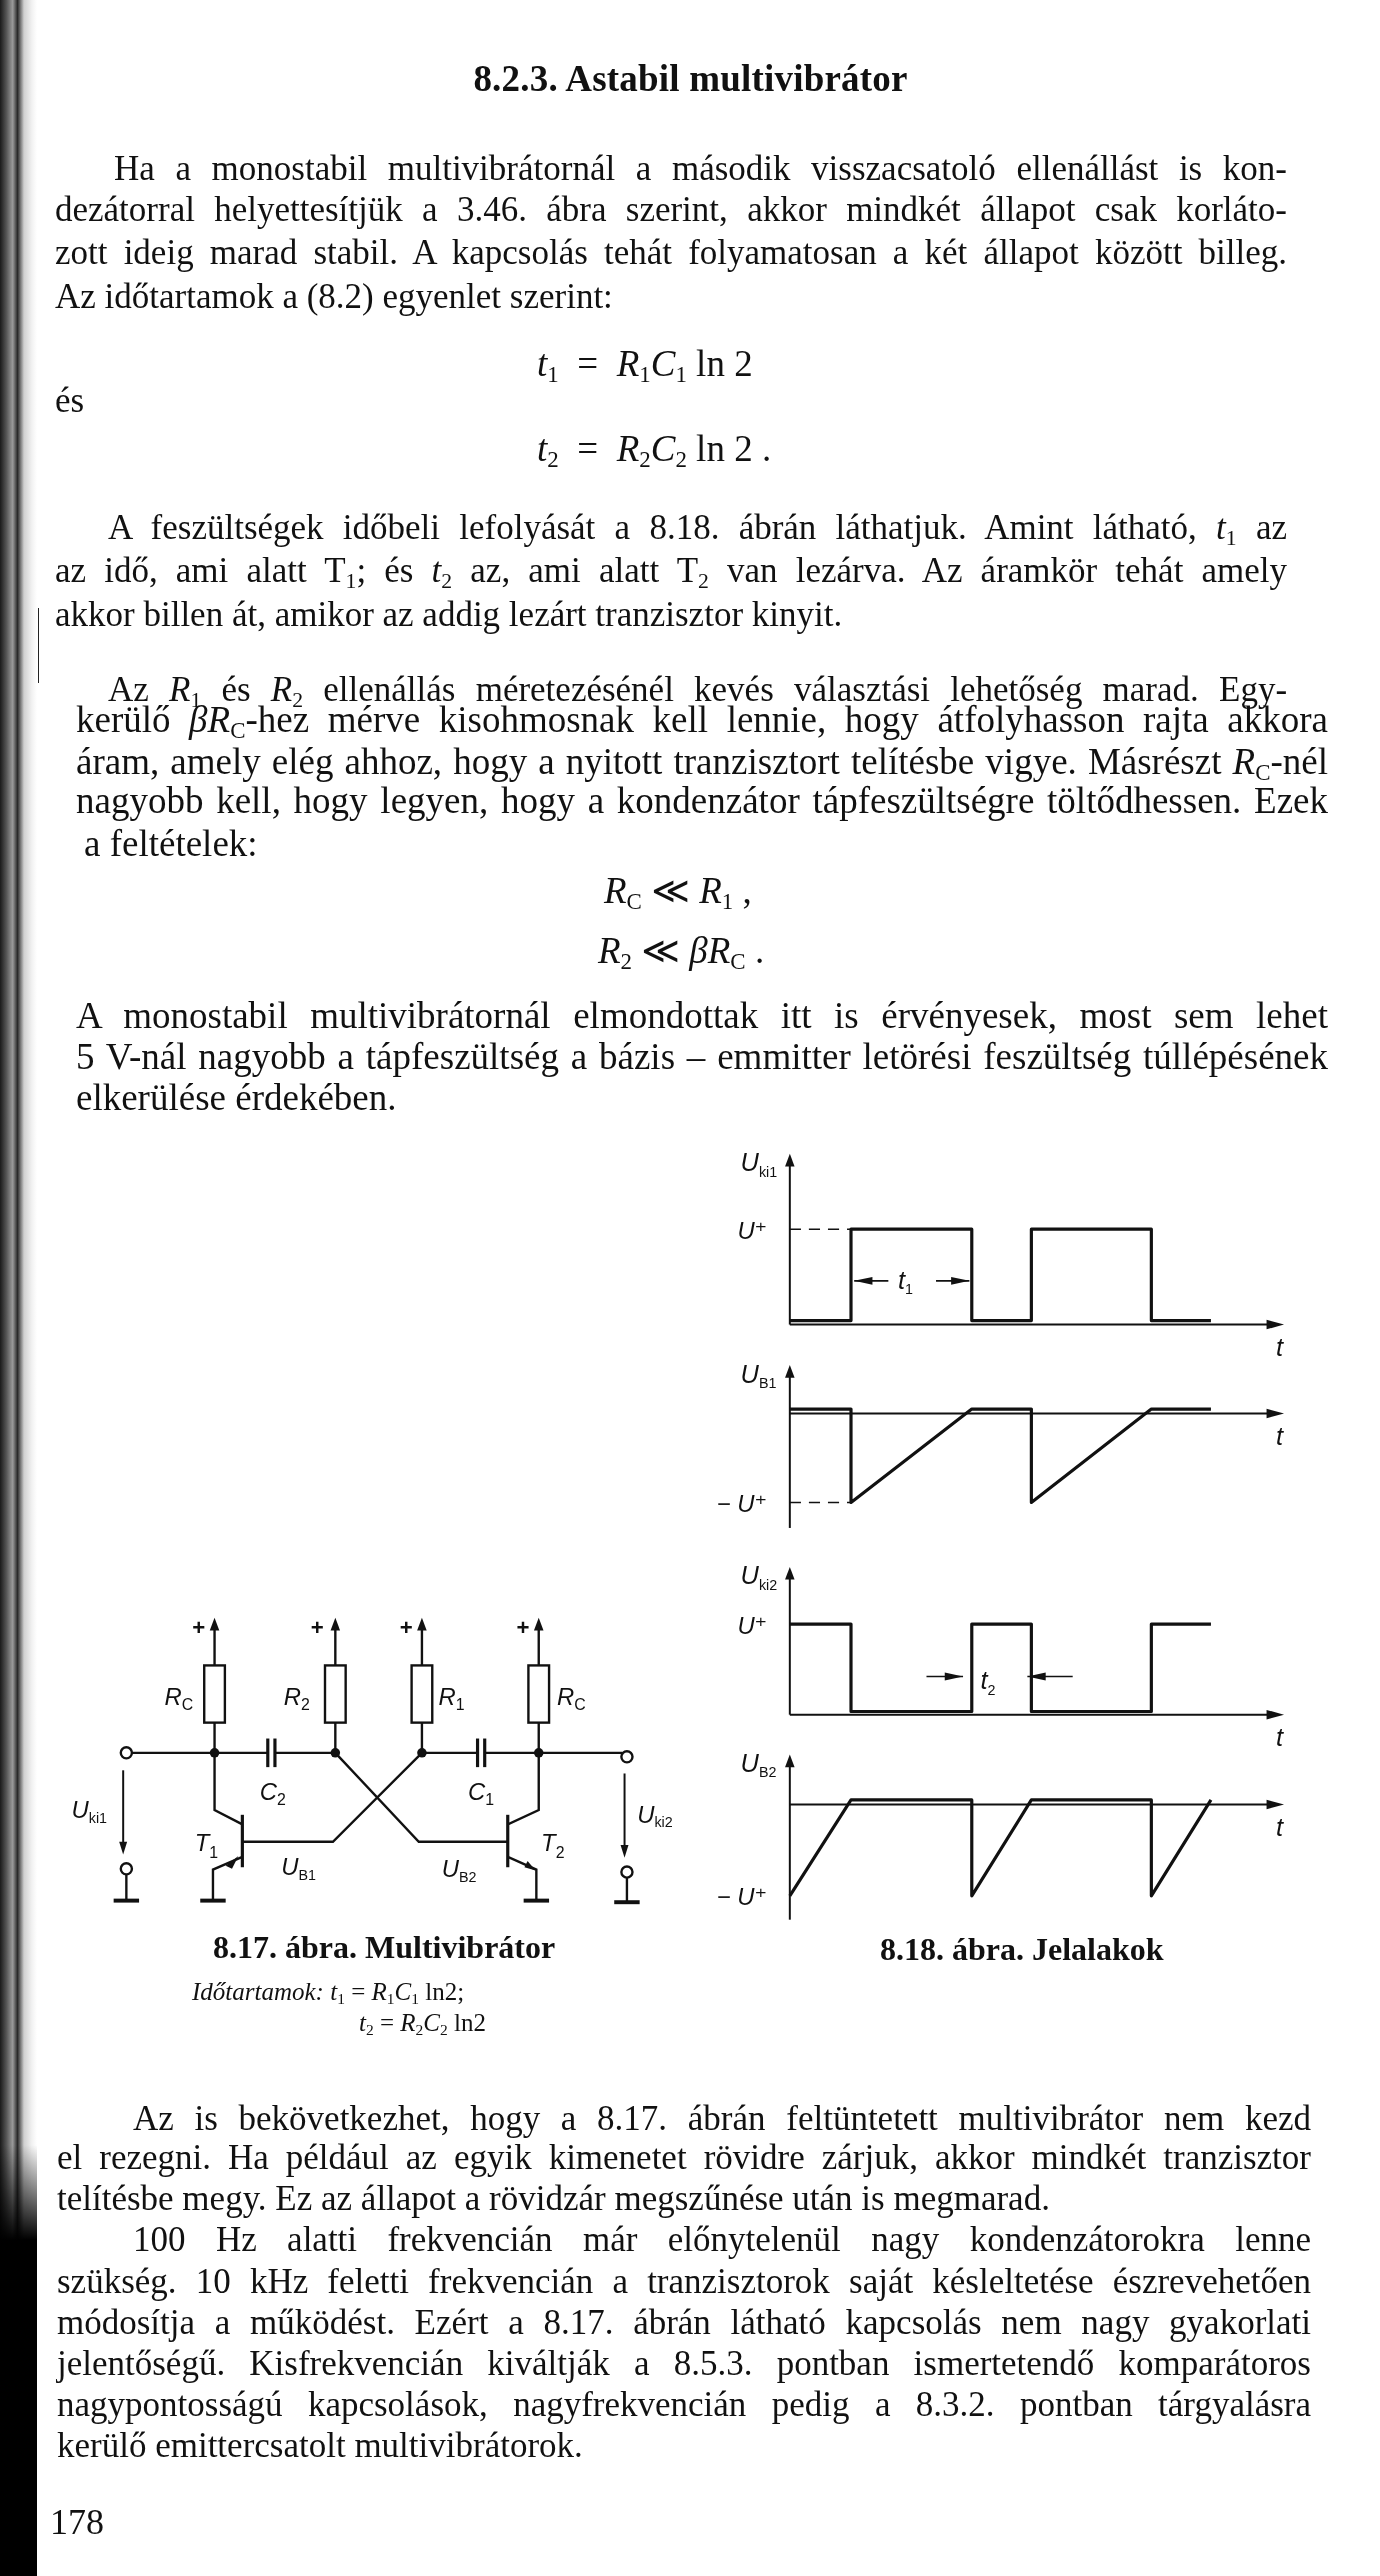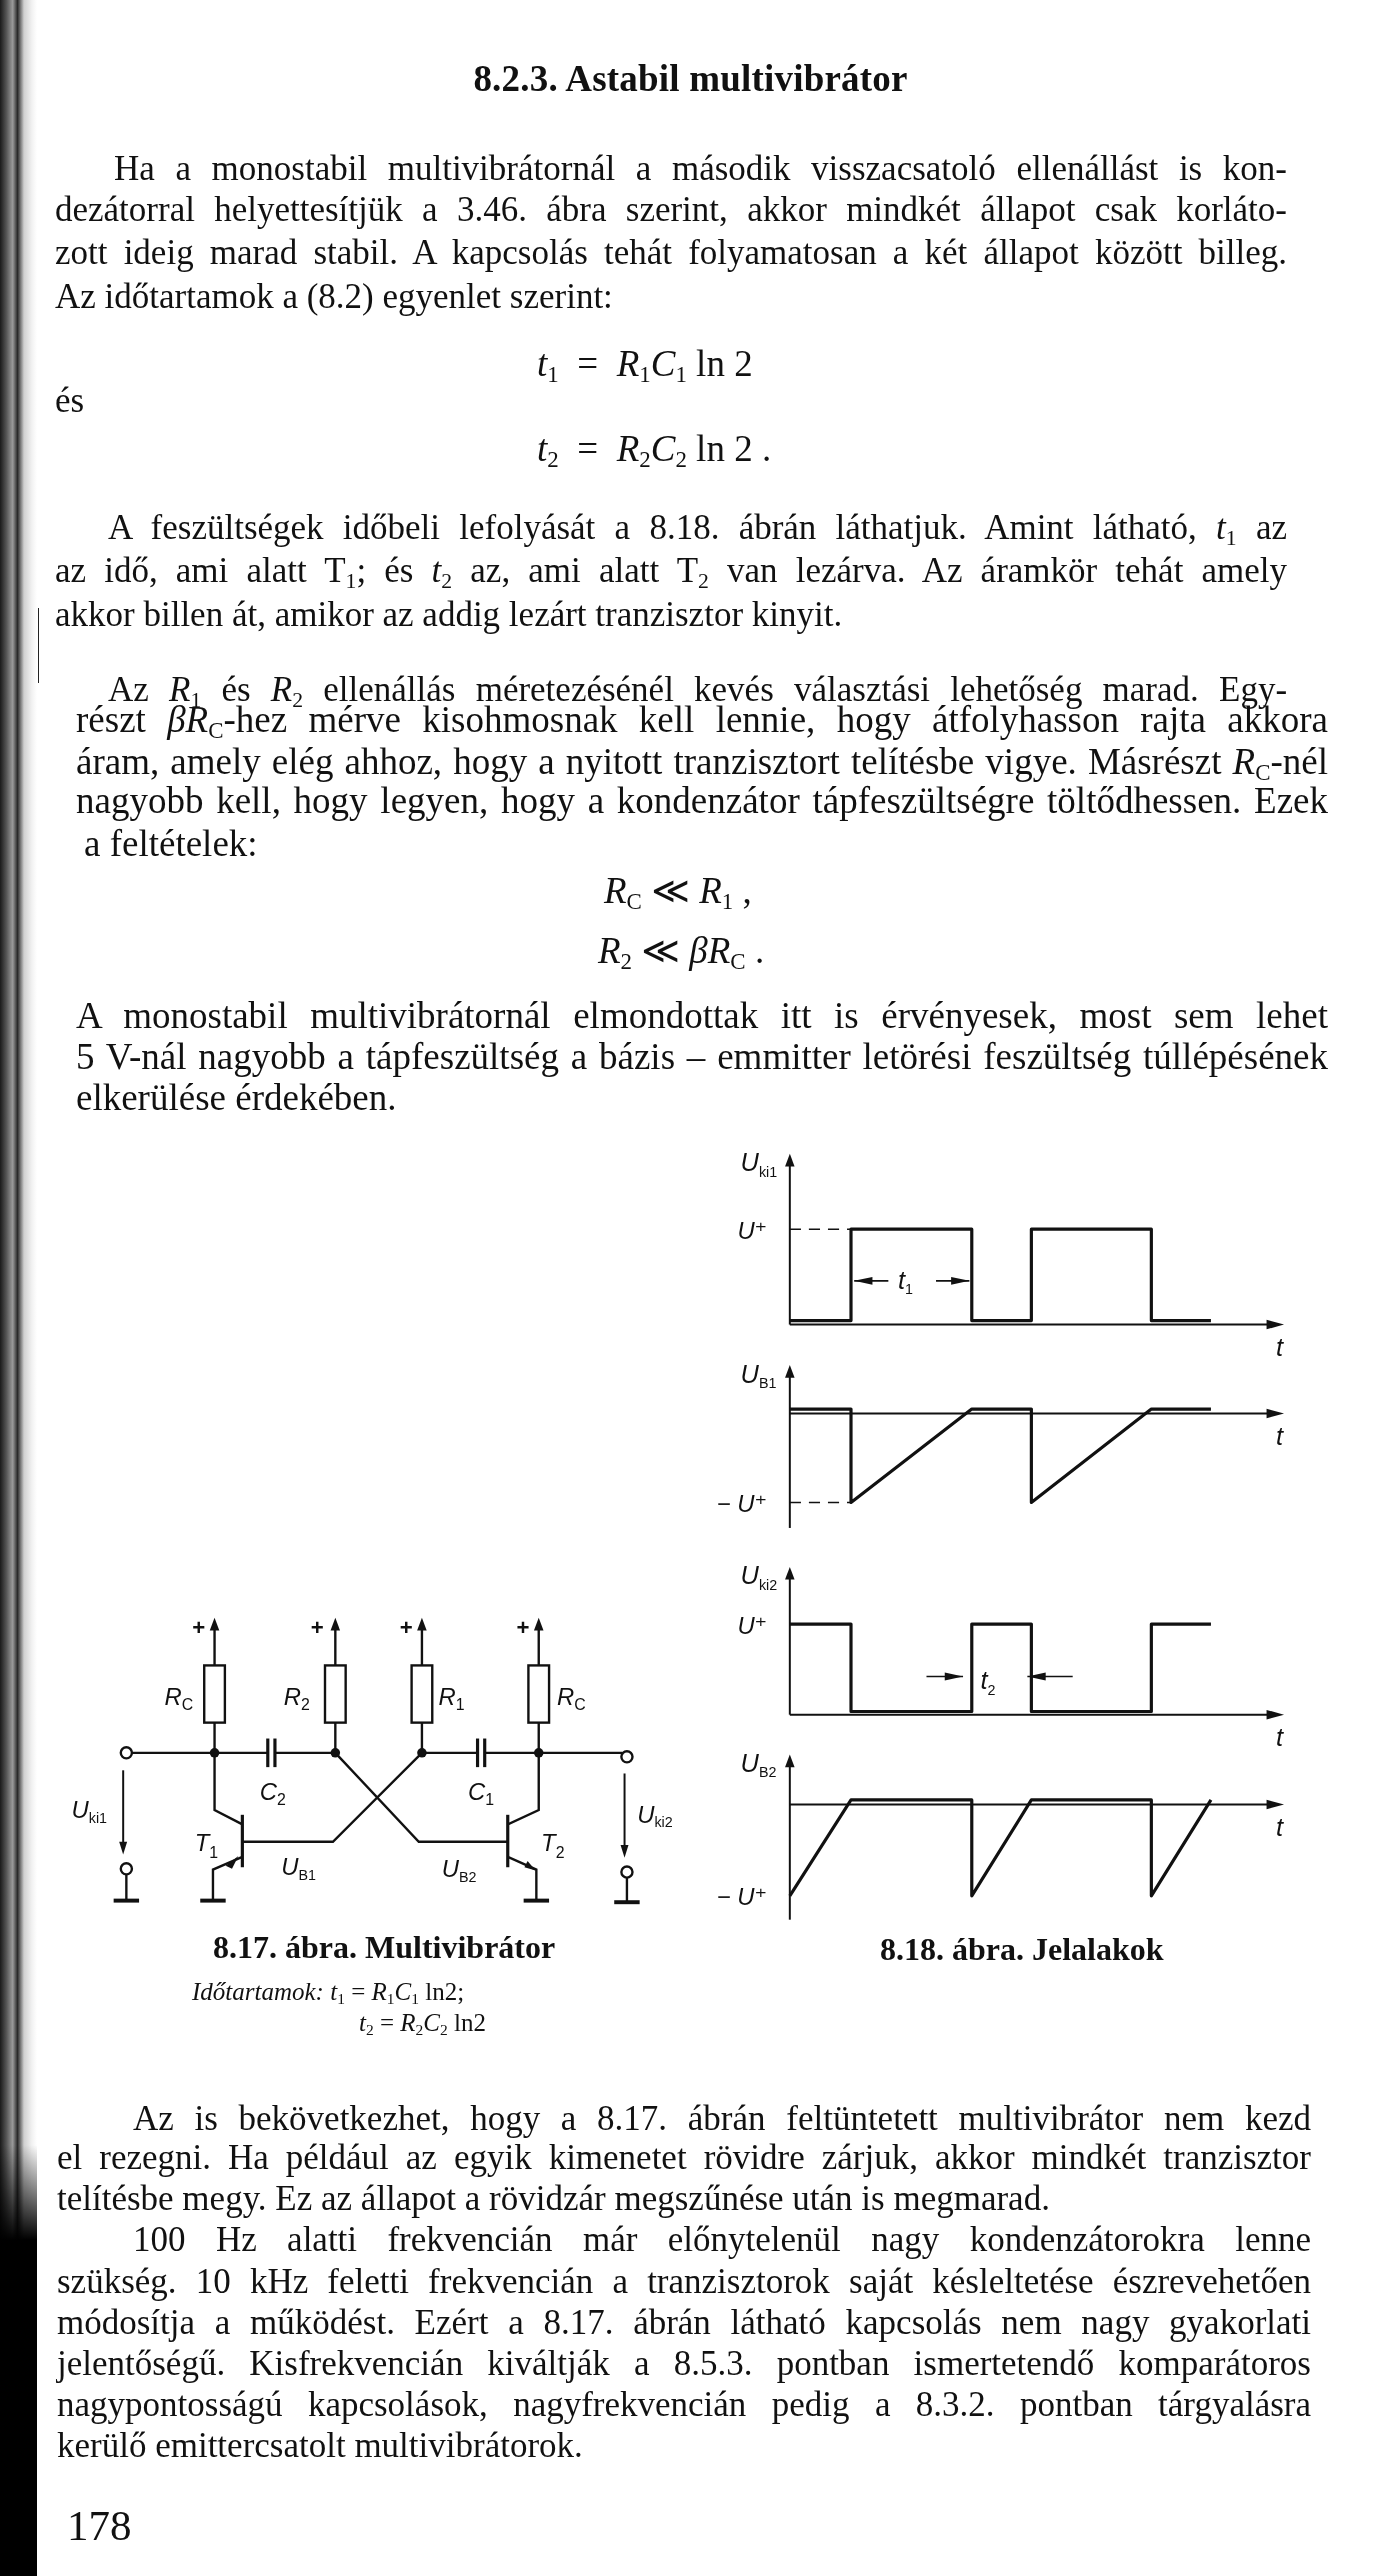--- a/index.html
+++ b/index.html
@@ -11,21 +11,21 @@
     background: linear-gradient(to bottom, rgba(0,0,0,0) 0, #000 95px, #000 100%); }
   .title { position: absolute; left: 0; width: 1381px; top: 57px; text-align: center;
     font-weight: bold; font-size: 37px; letter-spacing: 0.2px; }
   .line { position: absolute; white-space: nowrap; font-size: 35px; line-height: 41px; }
   .just { display: block; text-align: justify; text-align-last: justify; }
   .eq { position: absolute; white-space: nowrap; font-size: 37px; }
   i { font-style: italic; }
   sub { font-size: 0.62em; vertical-align: -0.28em; line-height: 0; }
   .caption { position: absolute; font-weight: bold; font-size: 32px; white-space: nowrap; }
   .cap-sub { position: absolute; font-size: 25px; white-space: nowrap; }
-  .pageno { position: absolute; left: 67px; top: 2501px; font-size: 43px; }
+  .pageno { position: absolute; left: 50px; top: 2501px; font-size: 36px; }
   .marginline { position: absolute; left: 38px; top: 608px; width: 0.8px; height: 75px; background: #222; }
   svg { position: absolute; overflow: visible; }
   svg text { font-family: "Liberation Sans", "DejaVu Sans", sans-serif; fill: #111; }
 </style>
 </head>
 <body>
 
 <div class="binding"></div>
 <div class="binding-dark"></div>
 <div class="marginline"></div>
@@ -56,21 +56,21 @@
 </div>
 <div class="line" style="left:55px; top:550px; width:1232px;">
   <span class="just"><span>az idő, ami alatt T</span><sub>1</sub><span>; és</span> <i>t</i><sub>2</sub> <span>az, ami alatt T</span><sub>2</sub> <span>van lezárva. Az áramkör tehát amely</span></span>
 </div>
 <div class="line" style="left:55px; top:594px;">akkor billen át, amikor az addig lezárt tranzisztor kinyit.</div>
 
 <div class="line" style="left:108px; top:645px; width:1179px;margin-top:24px;">
   <span class="just"><span>Az</span> <i>R</i><sub>1</sub> <span>és</span> <i>R</i><sub>2</sub> <span>ellenállás méretezésénél kevés választási lehetőség marad. Egy-</span></span>
 </div>
 <div class="line" style="left:76px; top:699px; width:1252px; font-size:37px;">
-  <span class="just"><span>részt</span> <i>βR</i><sub>C</sub><span>-hez mérve kisohmosnak kell lennie, hogy átfolyhasson rajta akkora</span></span>
+  <span class="just"><span>kerülő</span> <i>βR</i><sub>C</sub><span>-hez mérve kisohmosnak kell lennie, hogy átfolyhasson rajta akkora</span></span>
 </div>
 <div class="line" style="left:76px; top:741px; width:1252px; font-size:37px;">
   <span class="just"><span>áram, amely elég ahhoz, hogy a nyitott tranzisztort telítésbe vigye. Másrészt</span> <i>R</i><sub>C</sub><span>-nél</span></span>
 </div>
 <div class="line" style="left:76px; top:780px; width:1252px; font-size:37px;">
     <span class="just">nagyobb kell, hogy legyen, hogy a kondenzátor tápfeszültségre töltődhessen. Ezek</span>
   </div>
 <div class="line" style="left:76px; top:823px; font-size:37px;margin-left:8px;">a feltételek:</div>
 
 <div class="eq" style="left:604px; top:869px;">

